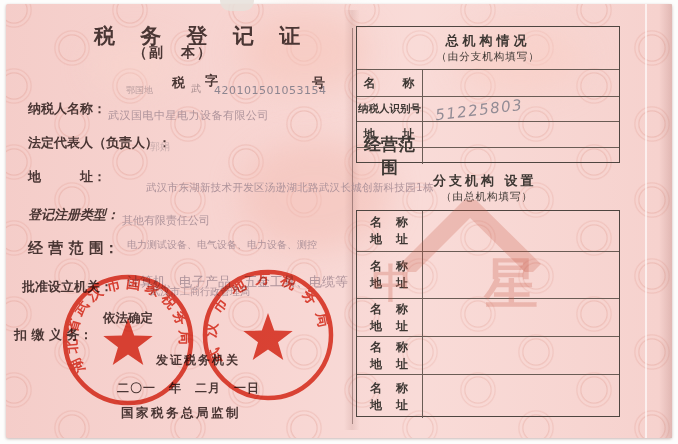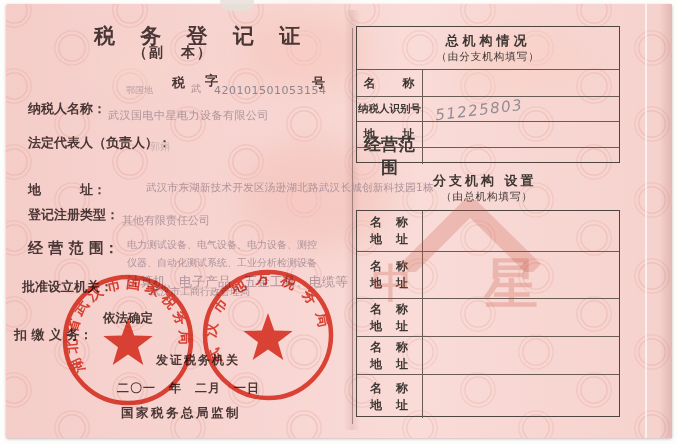--- a/index.html
+++ b/index.html
@@ -72,29 +72,28 @@
   <div class="t dark" style="left:205px;top:74px;font-size:13px;">字</div>
   <div class="t" style="left:214px;top:85px;font-size:11px;color:#8d8590;letter-spacing:.5px;">420101501053154</div>
   <div class="t dark" style="left:312px;top:76px;font-size:13px;">号</div>
 
   <div class="t lbl" style="left:28px;top:102px;font-size:13px;">纳税人名称：</div>
   <div class="t faint" style="left:108px;top:110px;font-size:11px;letter-spacing:.5px;">武汉国电中星电力设备有限公司</div>
 
   <div class="t lbl" style="left:28px;top:136px;font-size:13px;">法定代表人（负责人）：</div>
   <div class="t" style="left:150px;top:141px;font-size:10px;color:#c9adad;">郭娟</div>
 
-  <div class="t lbl" style="left:28px;top:183px;font-size:13px;">地　　　址：</div>
+  <div class="t lbl" style="left:28px;top:170px;font-size:13px;">地　　　址：</div>
   <div class="t faint" style="left:106px;top:181px;font-size:10.5px;letter-spacing:.3px;margin-left:40px;">武汉市东湖新技术开发区汤逊湖北路武汉长城创新科技园1栋</div>
 
-  <div class="t lbl" style="left:28px;top:208px;font-size:13px;">登记注册类型：</div>
+  <div class="t lbl" style="left:28px;top:208px;font-size:13px;font-style:italic;">登记注册类型：</div>
   <div class="t faint" style="left:122px;top:215px;font-size:11px;">其他有限责任公司</div>
 
   <div class="t lbl" style="left:28px;top:240px;font-size:15px;">经 营 范 围：</div>
   <div class="t faint" style="left:127px;top:239px;font-size:10px;">电力测试设备、电气设备、电力设备、测控</div>
-  <div class="t faint" style="left:127px;top:257px;font-size:10px;">仪器、自动化测试系统、工业分析检测设备</div>
   <div class="t faint" style="left:127px;top:275px;font-size:13px;">计算机、电子产品、五金工具、电缆等</div>
 
   <div class="t lbl" style="left:22px;top:280px;font-size:13px;">批准设立机关：</div>
   <div class="t faint" style="left:150px;top:286px;font-size:10px;">武汉市工商行政管理局</div>
 
   <div class="t lbl" style="left:14px;top:328px;font-size:13px;">扣 缴 义 务：</div>
   <div class="t dark" style="left:103px;top:311px;font-size:12.5px;">依法确定</div>
 
   <div class="t dark" style="left:156px;top:354px;font-size:12px;letter-spacing:2px;">发证税务机关</div>
   <div class="t dark" style="left:117px;top:382px;font-size:12px;letter-spacing:1px;">二〇一　年　二月　一日</div>

